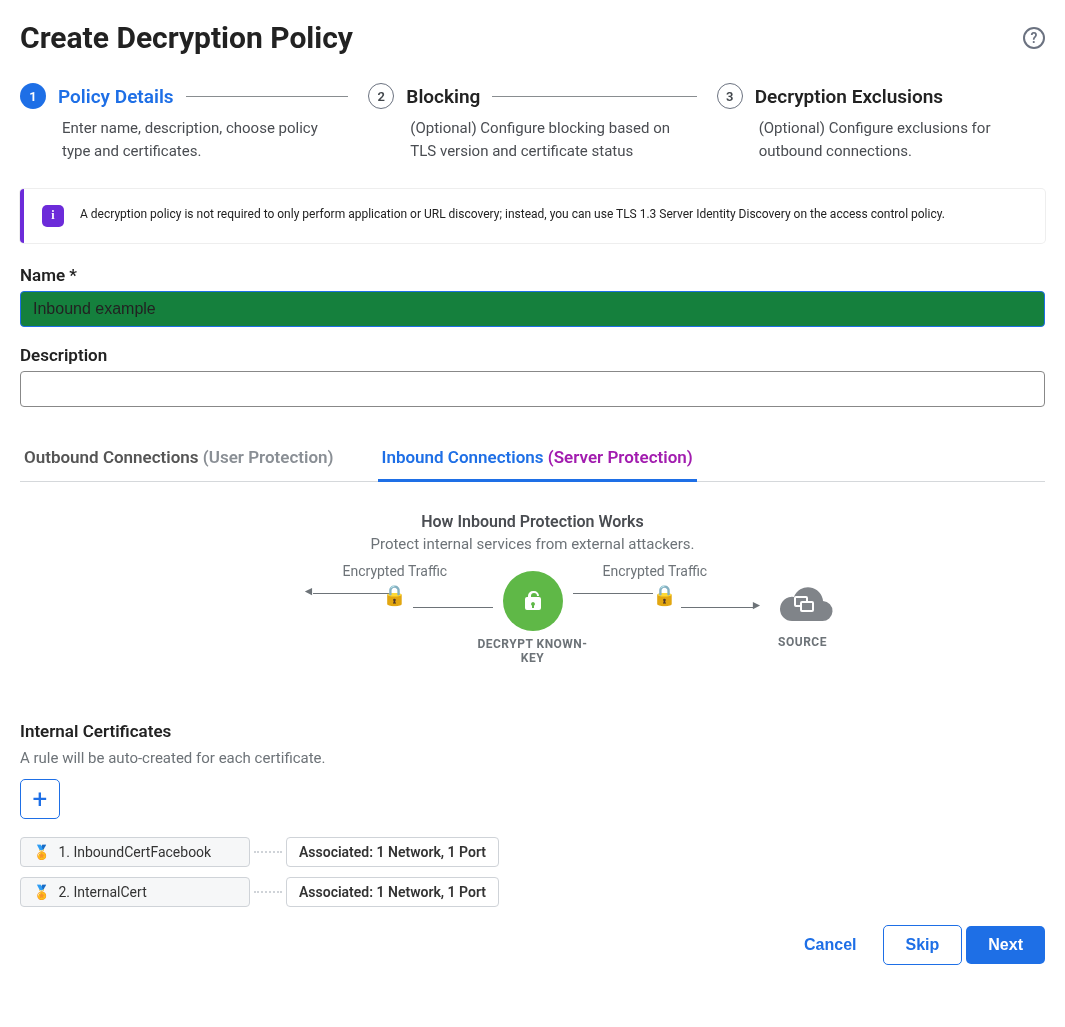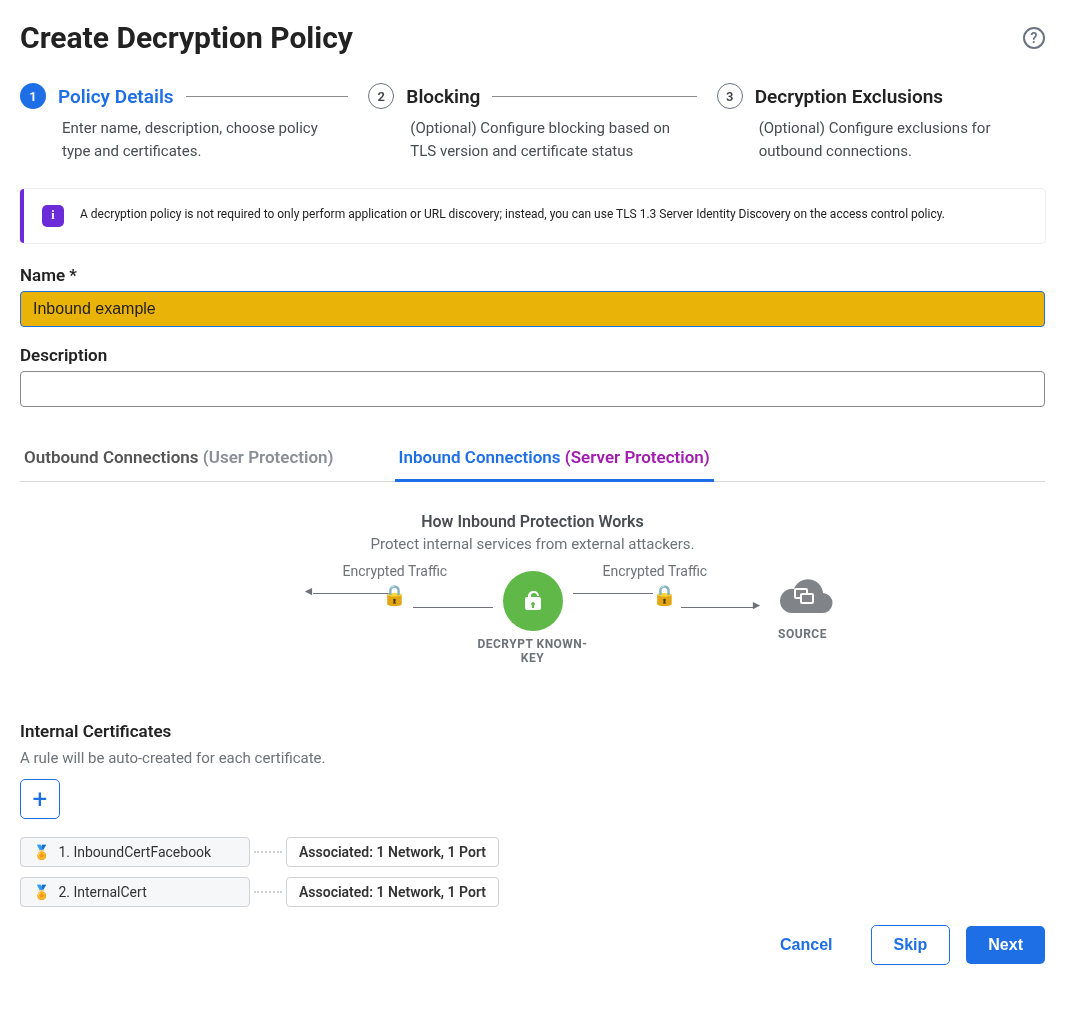--- a/index.html
+++ b/index.html
@@ -14,23 +14,23 @@
   .num.active { background:#1e6fe6; color:#fff;}
   .num.inactive { border:1.5px solid #6b7280; color:#41464b; background:#fff;}
   .step-title { font-size:19px; font-weight:600; color:#222;}
   .step-title.active { color:#1e6fe6;}
   .step-line { flex:1; height:1px; background:#898d90;}
   .step-desc { font-size:15px; color:#4a4d52; padding-left:42px; line-height:1.55;}
   .alert { border-left:4px solid #6c2bd9; background:#fff; padding:16px 18px; display:flex; gap:16px; align-items:flex-start; border-radius:4px; box-shadow: 0 0 0 1px #eee; margin-bottom:22px;}
   .alert-icon { width:22px; height:22px; background:#6c2bd9; border-radius:5px; display:flex; align-items:center; justify-content:center; color:#fff; font-size:12px; flex:0 0 auto; font-weight:700; font-family: Georgia, serif;}
   .alert-text { font-size:12px; color:#222; line-height:1.6;}
   .field-label { font-size:17px; font-weight:600; color:#222; margin-bottom:6px; display:block;}
-  .text-input { width:100%; border:1.5px solid #1e6fe6; background:#eab308; border-radius:4px; padding:8px 12px; font-size:16px; color:#222; margin-bottom:18px;}
+  .text-input { width:100%; border:1.5px solid #1e6fe6; background:#15803d; border-radius:4px; padding:8px 12px; font-size:16px; color:#222; margin-bottom:18px;}
   .text-input.empty { border:1px solid #888; background:#fff;}
-  .tabs { display:flex; border-bottom:1px solid #d5d8db; margin-top:12px; margin-bottom:30px; gap:57px;}
+  .tabs { display:flex; border-bottom:1px solid #d5d8db; margin-top:12px; margin-bottom:30px; gap:40px;}
   .tab { padding:10px 4px 12px 4px; font-size:17px; font-weight:600; color:#555; cursor:pointer;}
   .tab .muted { color:#8a8f95; font-weight:600;}
   .tab.active { color:#1e6fe6; border-bottom:3px solid #1e6fe6; margin-bottom:-1px;}
   .tab.active .muted { color:#a21caf;}
   .how-block { text-align:center; margin-bottom:24px;}
   .how-title { font-size:16px; font-weight:600; color:#4a4d52; margin-bottom:4px;}
   .how-sub { font-size:15px; color:#6d7378;}
   .diagram { position:relative; width:640px; margin:18px auto 40px; height:110px;}
   .node { position:absolute; text-align:center;}
   .node-circle { width:60px; height:60px; border-radius:50%; display:flex; align-items:center; justify-content:center; margin:0 auto 6px;}
@@ -40,21 +40,21 @@
   .arrow-head-l::before { content:"◄"; position:absolute; left:-10px; top:-9px; color:#6d7378; font-size:12px;}
   .arrow-head-r::after { content:"►"; position:absolute; right:-10px; top:-9px; color:#6d7378; font-size:12px;}
   .sect-title { font-size:17px; font-weight:600; color:#222; margin-bottom:8px;}
   .sect-sub { font-size:15px; color:#6d7378; margin-bottom:12px;}
   .add-btn { width:40px; height:40px; border:1.5px solid #1e6fe6; border-radius:5px; color:#1e6fe6; display:flex; align-items:center; justify-content:center; font-size:26px; cursor:pointer; margin-bottom:18px; font-weight:400;}
   .cert-row { display:flex; align-items:center; margin-bottom:10px;}
   .chip { border:1px solid #cfd3d8; border-radius:4px; background:#f6f7f8; padding:6px 12px; font-size:14px; color:#333; display:flex; align-items:center; gap:8px;}
   .chip.cert { width:230px;}
   .chip.assoc { font-weight:600; background:#fff;}
   .dots { border-top:2px dotted #cfd3d8; flex:0 0 28px; height:1px; margin:0 4px;}
-  .footer { display:flex; justify-content:flex-end; gap:16px; align-items:center; margin-top:18px;}
+  .footer { display:flex; justify-content:flex-end; gap:4px; align-items:center; margin-top:18px;}
   .btn { padding:10px 22px; font-size:16px; font-weight:600; border-radius:5px; cursor:pointer;}
   .btn.cancel { background:none; color:#1e6fe6; border:none;}
   .btn.skip { background:#fff; border:1.5px solid #1e6fe6; color:#1e6fe6;}
   .btn.next { background:#1e6fe6; color:#fff; border:none;}
   .svg-icon { fill:#fff; }
   .enc-label{ position:absolute; top:-8px; font-size:14px; color:#6d7378;}
 </style>
 </head>
 <body>
 
@@ -132,21 +132,21 @@
             <path fill="#fff" d="M12 2a5 5 0 0 0-5 5v1H6a2 2 0 0 0-2 2v9a2 2 0 0 0 2 2h12a2 2 0 0 0 2-2v-9a2 2 0 0 0-2-2h-8V7a3 3 0 1 1 6 0h2a5 5 0 0 0-5-5zM12 13a2 2 0 0 1 1 3.7V19h-2v-2.3A2 2 0 0 1 12 13z"></path>
           </svg>
       </div>
       <div class="node-label">DECRYPT KNOWN-KEY</div>
     </div>
 
     <div class="arrow-line" style="left:360px; width:80px; top:22px;"></div>
     <div style="position:absolute; left:440px; top:12px;" class="lock-icon">🔒</div>
     <div class="arrow-line arrow-head-r" style="left:468px; width:72px; top:36px;"></div>
 
-    <div class="node" style="left:540px; top:0; width:100px;">
+    <div class="node" style="left:540px; top:8px; width:100px;">
       <div style="width:70px; margin:0 auto 6px; height:50px; position:relative;">
         <svg width="70" height="50" viewBox="0 0 70 50">
             <path fill="#808489" d="M55 22a15 15 0 0 0-29-4 12 12 0 0 0-14 12 12 12 0 0 0 12 12h30a10 10 0 0 0 1-20z"></path>
             <g transform="translate(27,18)">
               <rect x="0" y="0" width="12" height="9" rx="1" fill="none" stroke="#fff" stroke-width="2"></rect>
               <rect x="6" y="5" width="12" height="9" rx="1" fill="#808489" stroke="#fff" stroke-width="2"></rect>
             </g>
           </svg>
       </div>
       <div class="node-label">SOURCE</div>

